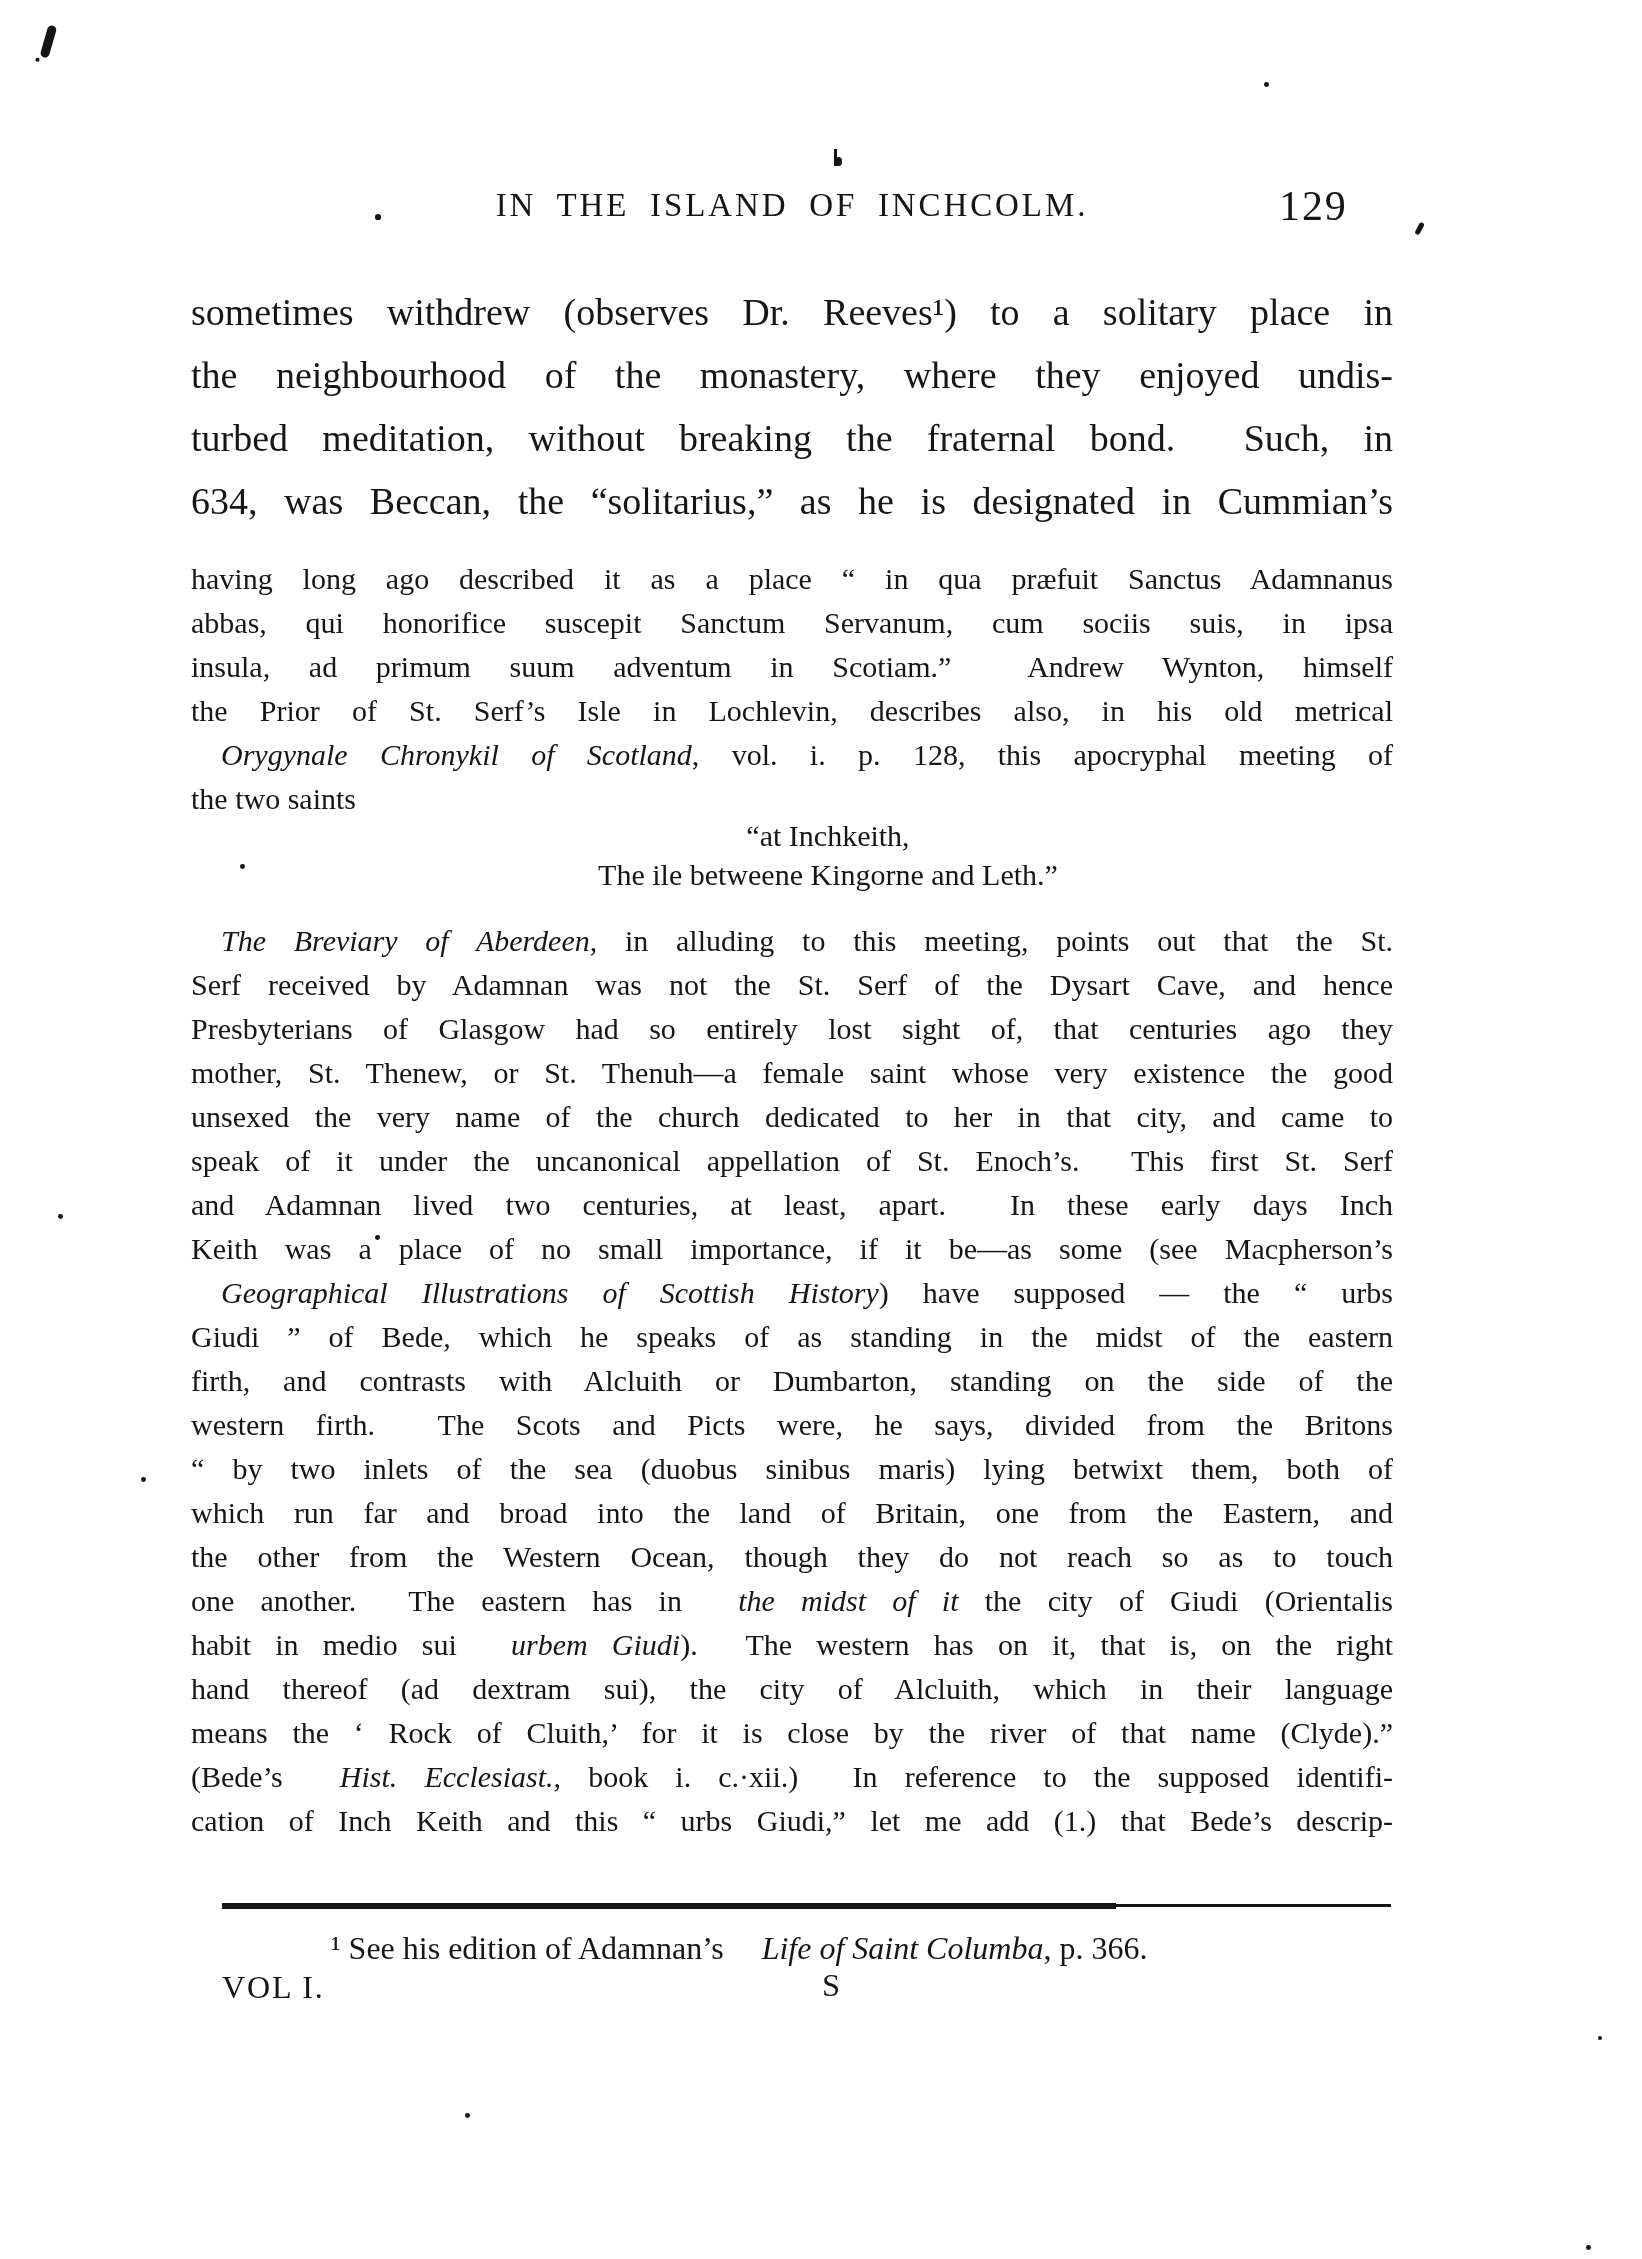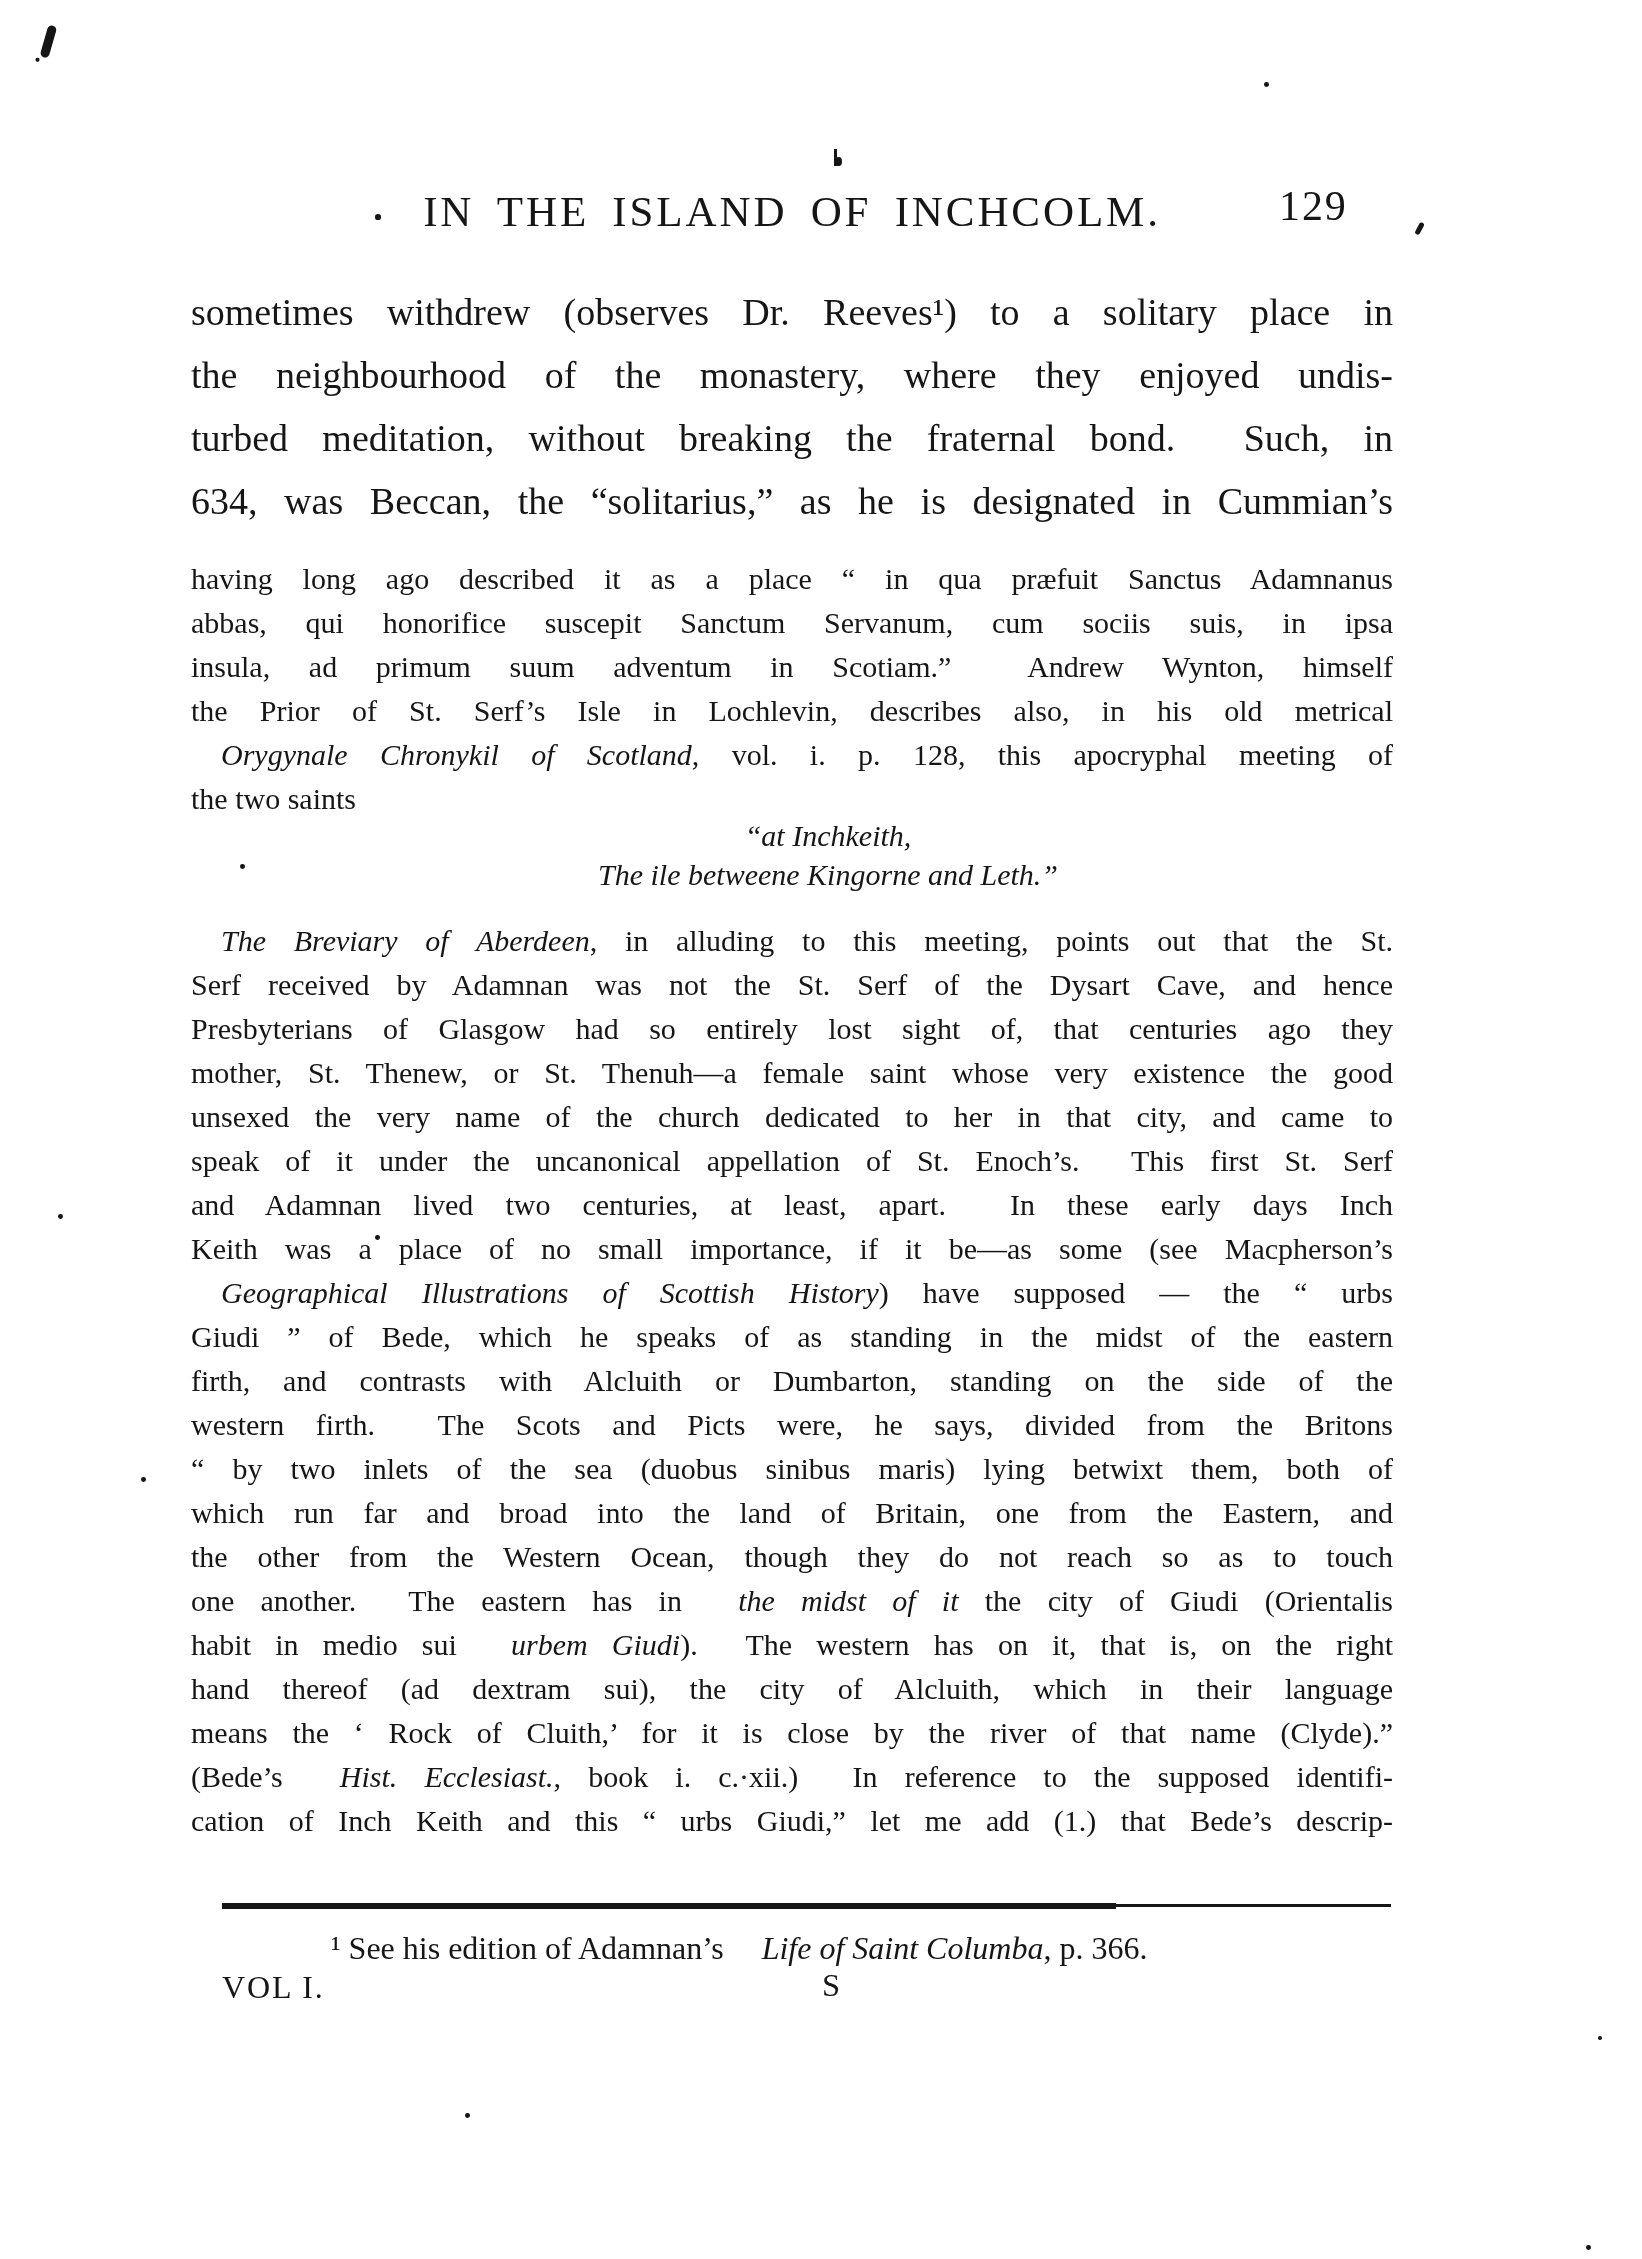--- a/index.html
+++ b/index.html
@@ -9,41 +9,41 @@
     background:#ffffff;
     color:#161616;
     font-family:"Liberation Serif", serif;
     overflow:hidden;
   }
   .abs{position:absolute;}
   
   .running-title{
     left:191px;top:187px;width:1202px;
     text-align:center;
-    font-size:43px;letter-spacing:2.9px;word-spacing:9.6px;
+    font-size:33px;letter-spacing:2.9px;word-spacing:9.6px;
   }
   .page-number{
     left:1279px;top:182px;
     font-size:42px;letter-spacing:1.9px;
   }
   
   .main-par{
     left:191px;top:281px;width:1202px;
     font-size:38px;line-height:63px;
   }
   
   .note{
     left:191px;width:1202px;
     font-size:30px;line-height:44px;
   }
   .note-1{top:557px;}
   .note-2{top:919px;}
   .verse{
     left:227px;top:816px;width:1202px;
-    font-size:30px;line-height:39px;font-style:italic;
+    font-size:30px;line-height:39px;
   }
   .verse .line{text-align:center;}
   .justified .line{
     text-align:justify;
     text-align-last:justify;
   }
   .justified .line.short{text-align-last:left;}
   em{font-style:italic;margin-left:30px;}
   
   .rule-a{left:222px;top:1903px;width:894px;height:5.7px;background:#161616;}

